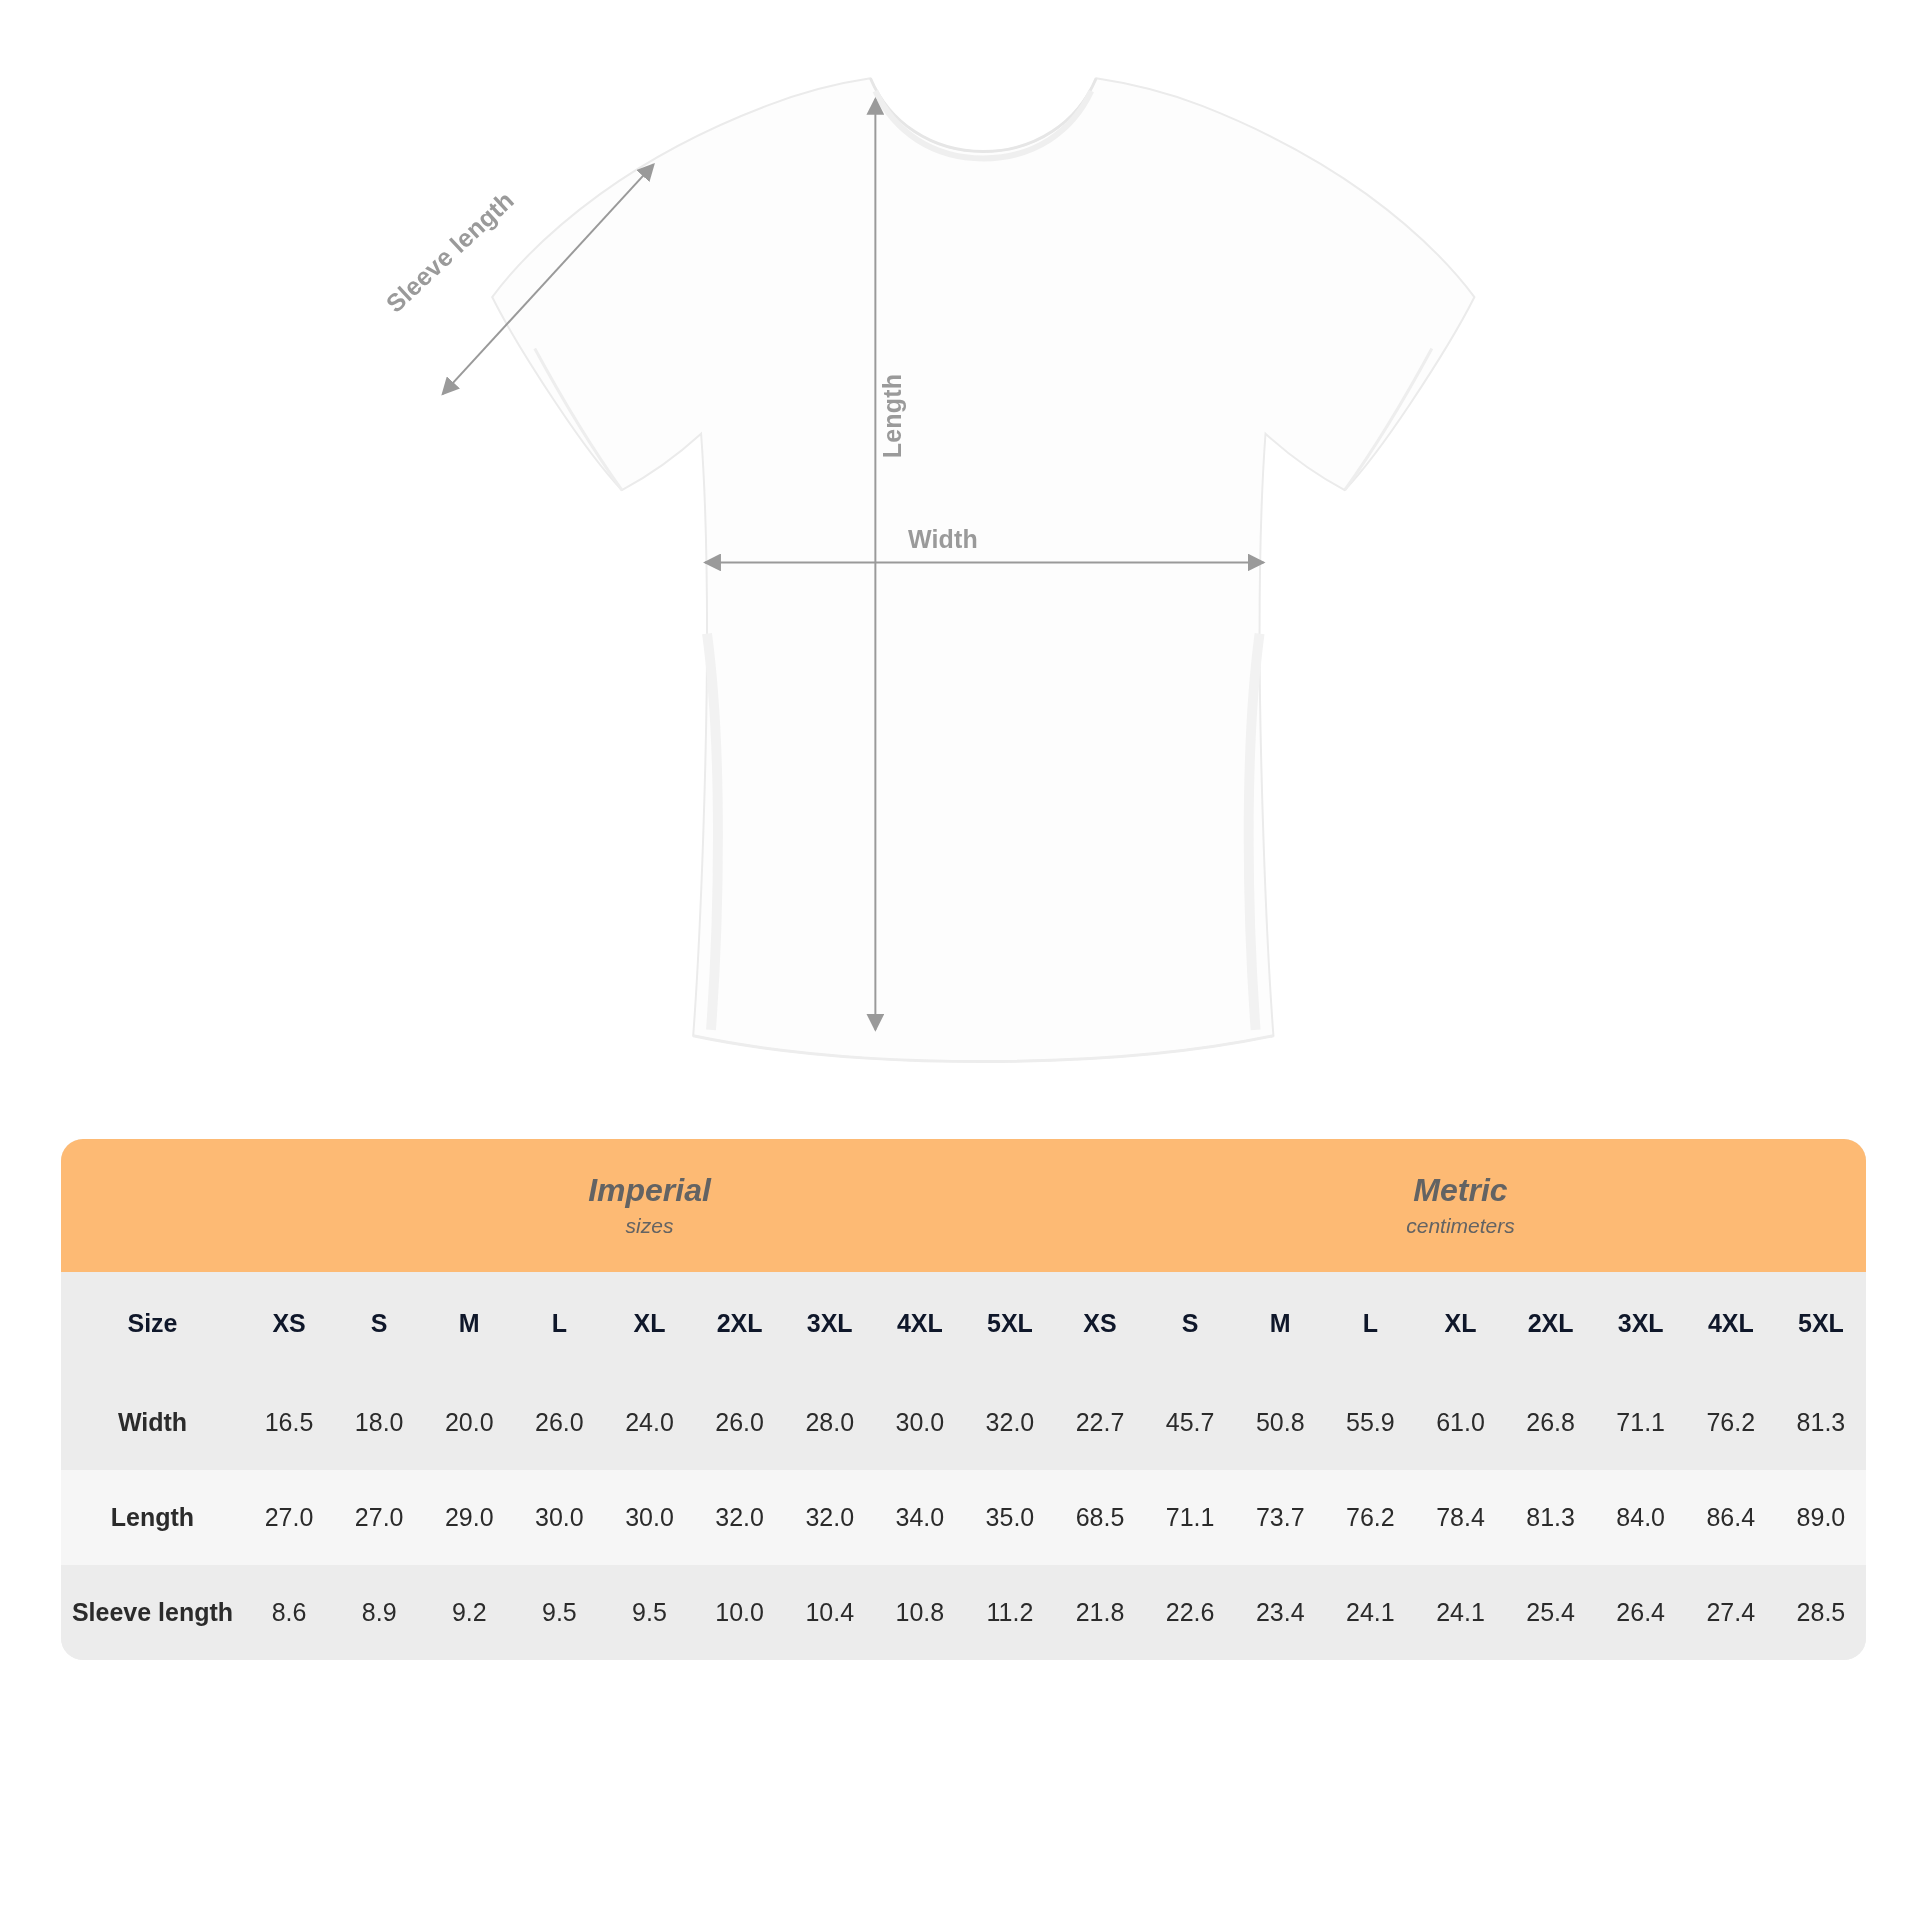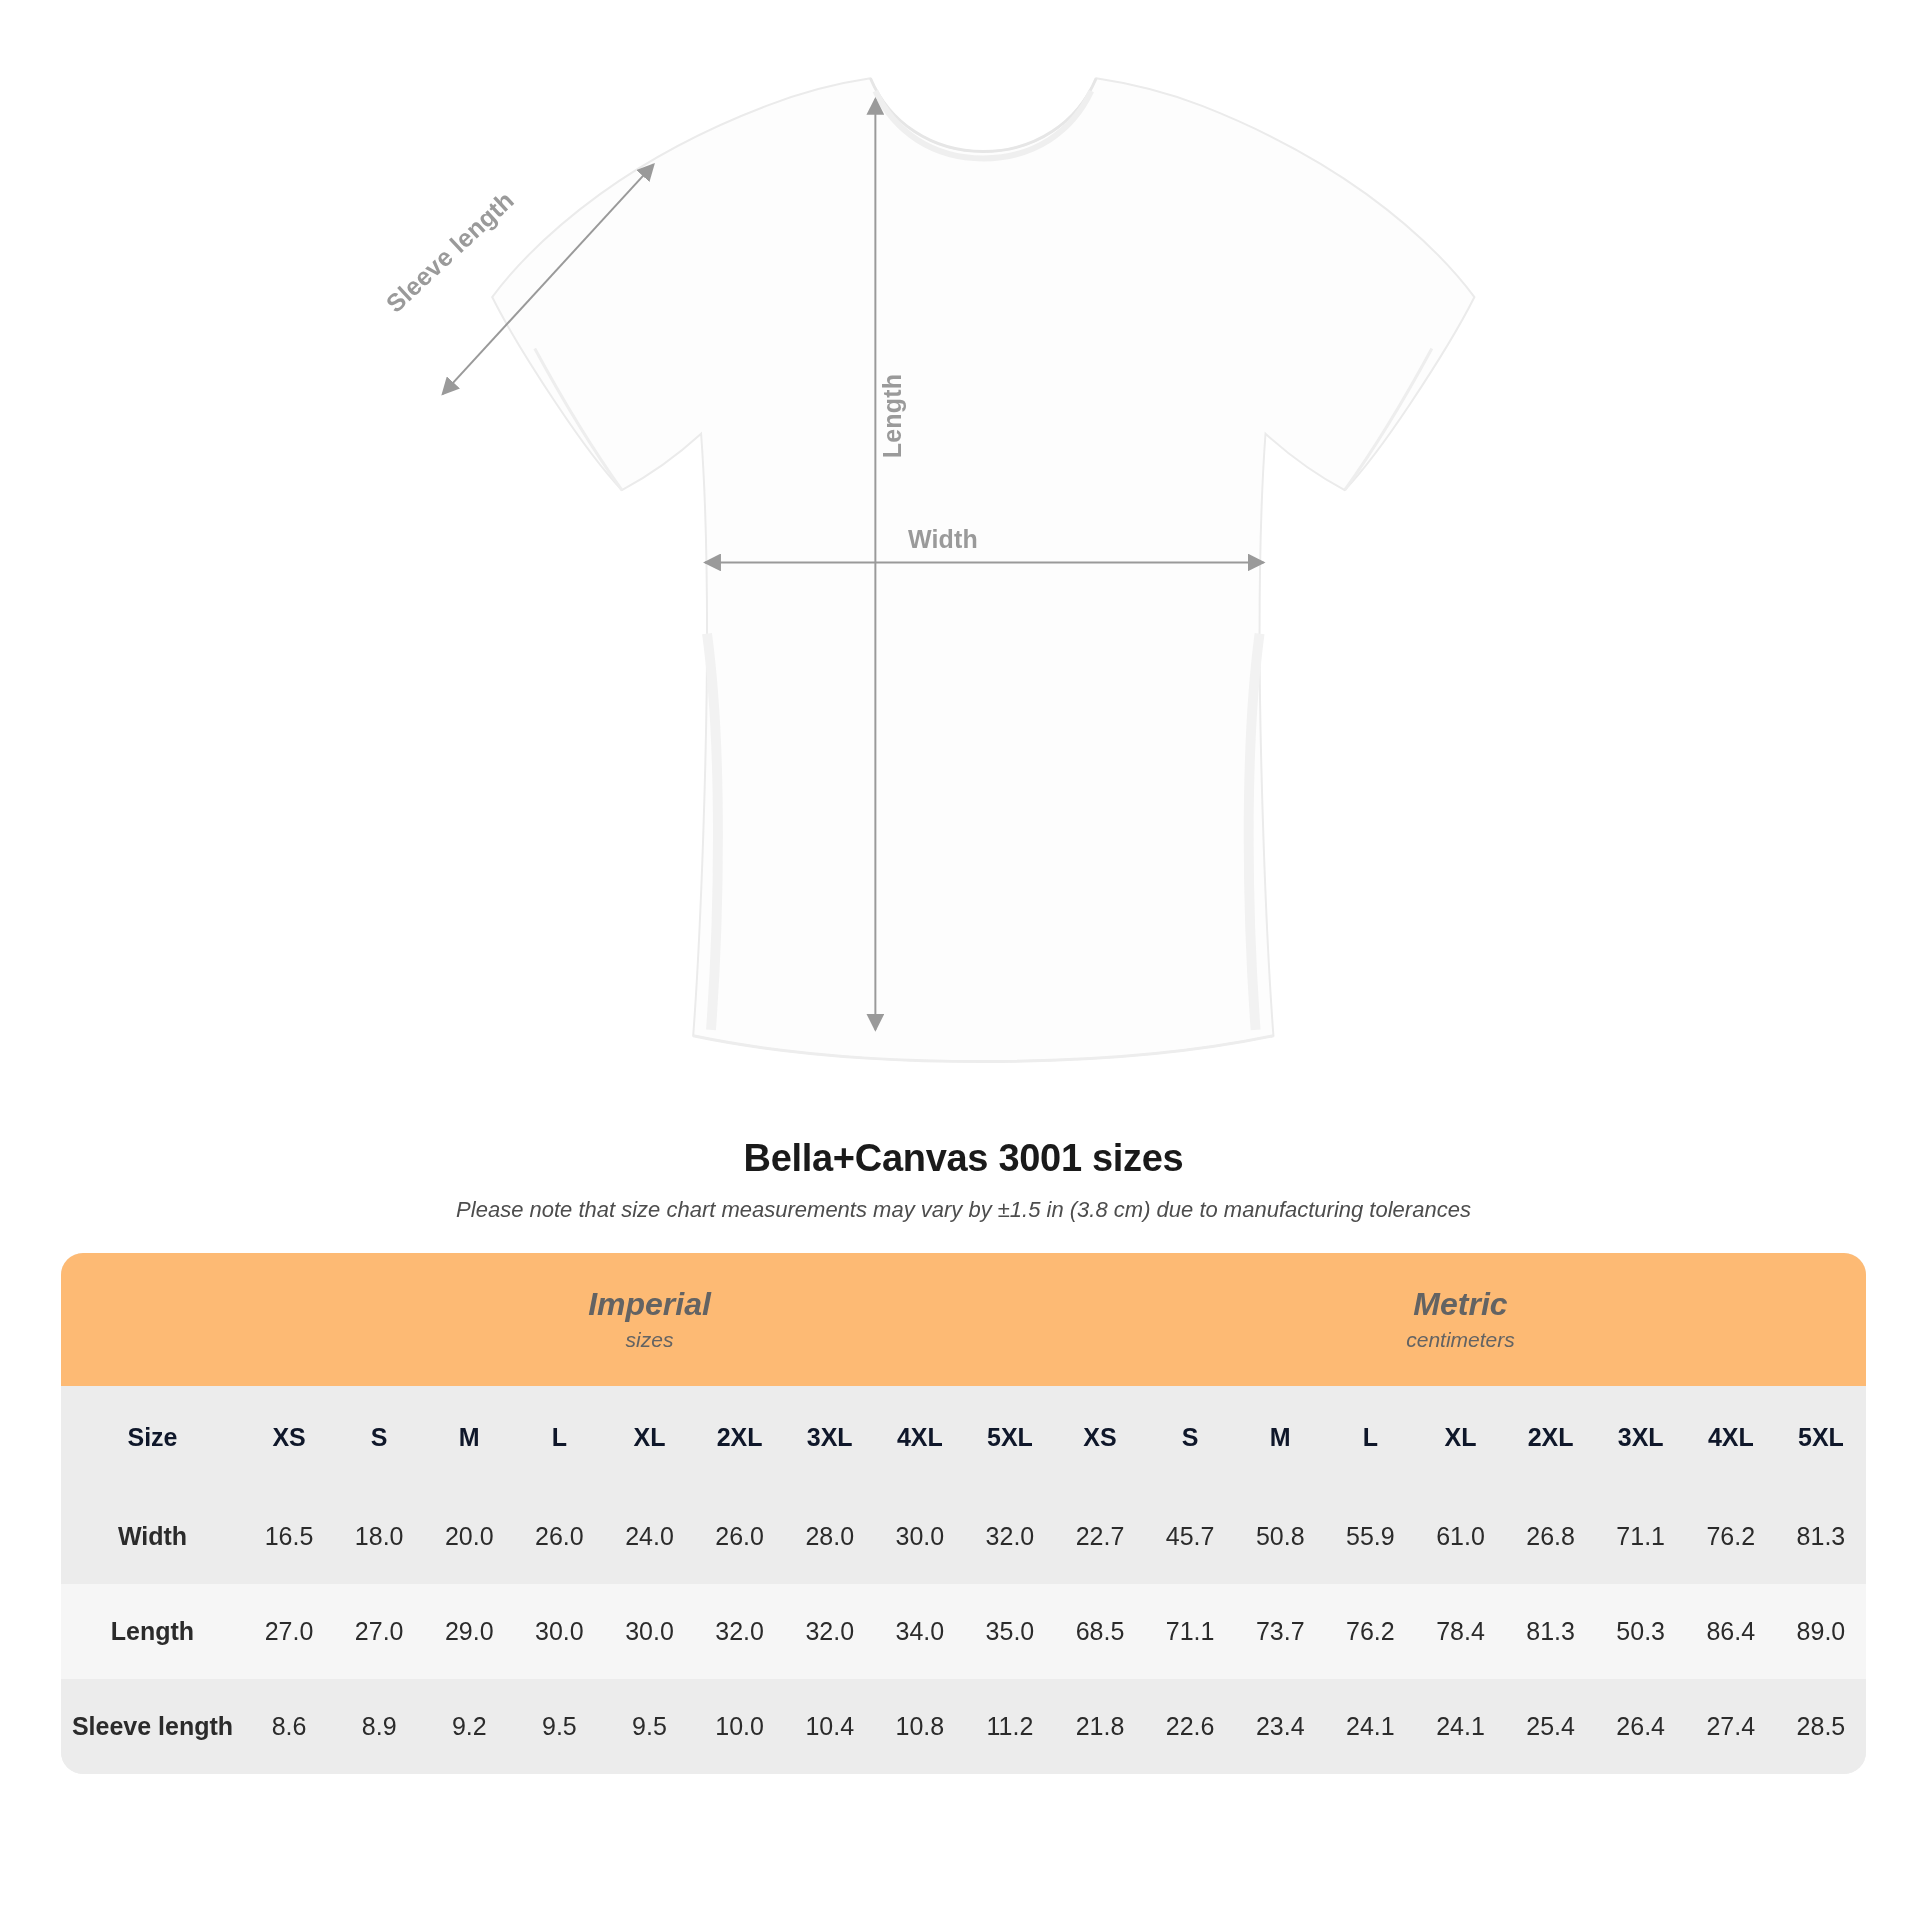--- a/index.html
+++ b/index.html
@@ -193,24 +193,20 @@
         <line x1="712" y1="568" x2="1276" y2="568" marker-start="url(#arrow-start)" marker-end="url(#arrow-end)"></line>
         <line x1="447" y1="398" x2="660" y2="166" marker-start="url(#arrow-start)" marker-end="url(#arrow-end)"></line>
       </g>
     </svg>
 
     <div class="dim-label label-sleeve">Sleeve length</div>
     <div class="dim-label label-length">Length</div>
     <div class="dim-label label-width">Width</div>
   </div>
 
-  <div class="title-block">
-    <div class="chart-title">Bella+Canvas 3001 sizes</div>
-    <div class="chart-note">Please note that size chart measurements may vary by ±1.5 in (3.8 cm) due to manufacturing tolerances</div>
-  </div>
 
   <div class="table-wrap">
     <table class="size-table">
       <colgroup id="colgroup">
           <col style="width: 183px;">
           <col style="width: calc(5.55556% - 10.2px);">
           <col style="width: calc(5.55556% - 10.2px);">
           <col style="width: calc(5.55556% - 10.2px);">
           <col style="width: calc(5.55556% - 10.2px);">
           <col style="width: calc(5.55556% - 10.2px);">
@@ -294,21 +290,21 @@
             <td>32.0</td>
             <td>32.0</td>
             <td>34.0</td>
             <td>35.0</td>
             <td>68.5</td>
             <td>71.1</td>
             <td>73.7</td>
             <td>76.2</td>
             <td>78.4</td>
             <td>81.3</td>
-            <td>50.3</td>
+            <td>84.0</td>
             <td>86.4</td>
             <td>89.0</td>
           </tr>
           <tr class="data-row band-a">
             <td class="row-label col-first">Sleeve length</td>
             <td>8.6</td>
             <td>8.9</td>
             <td>9.2</td>
             <td>9.5</td>
             <td>9.5</td>

